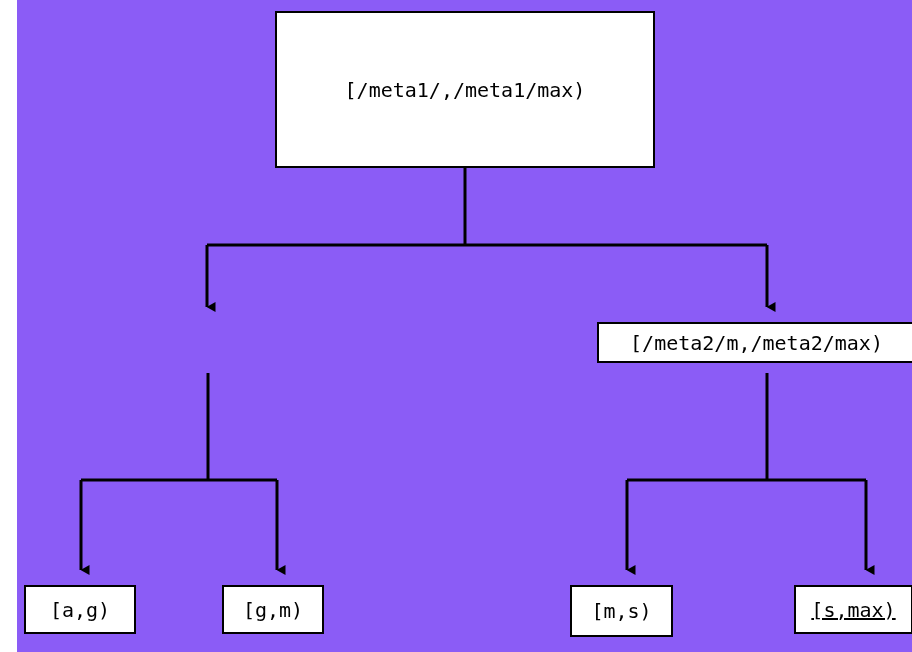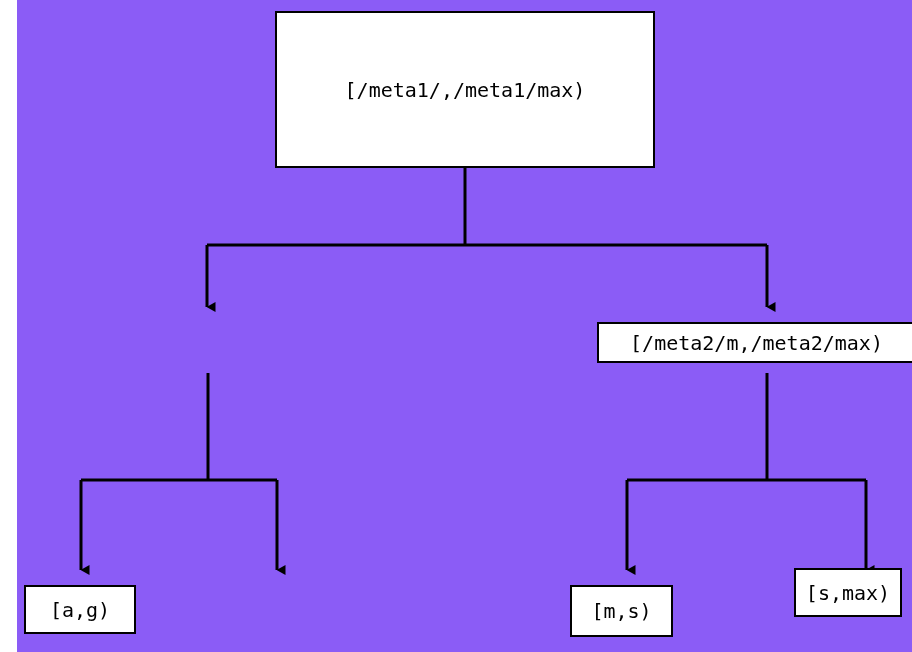--- a/index.html
+++ b/index.html
@@ -82,23 +82,24 @@
     height: 49px;
   }
   #node-leaf-ms {
     left: 553px;
     top: 585px;
     width: 103px;
     height: 52px;
   }
   #node-leaf-smax {
     left: 777px;
-    top: 568px;
-    width: 108px;
+    top: 585px;
+    width: 119px;
     height: 49px;
+    text-decoration: underline;
   }
 </style>
 </head>
 <body>
 
 <div id="canvas">
 
   <svg id="edges" viewBox="0 0 912 652" width="912" height="652" xmlns="http://www.w3.org/2000/svg">
     <defs>
       <marker id="arrow-down" markerWidth="10" markerHeight="9" refX="5" refY="8.5" orient="auto" markerUnits="userSpaceOnUse">
@@ -140,20 +141,23 @@
 
 
   <div class="node" id="node-meta2-high">
     <span class="node-label">[/meta2/m,/meta2/max)</span>
   </div>
 
   <div class="node" id="node-leaf-ag">
     <span class="node-label">[a,g)</span>
   </div>
 
+  <div class="node" id="node-leaf-gm">
+    <span class="node-label">[g,m)</span>
+  </div>
 
   <div class="node" id="node-leaf-ms">
     <span class="node-label">[m,s)</span>
   </div>
 
   <div class="node" id="node-leaf-smax">
     <span class="node-label">[s,max)</span>
   </div>
 
 </div>

